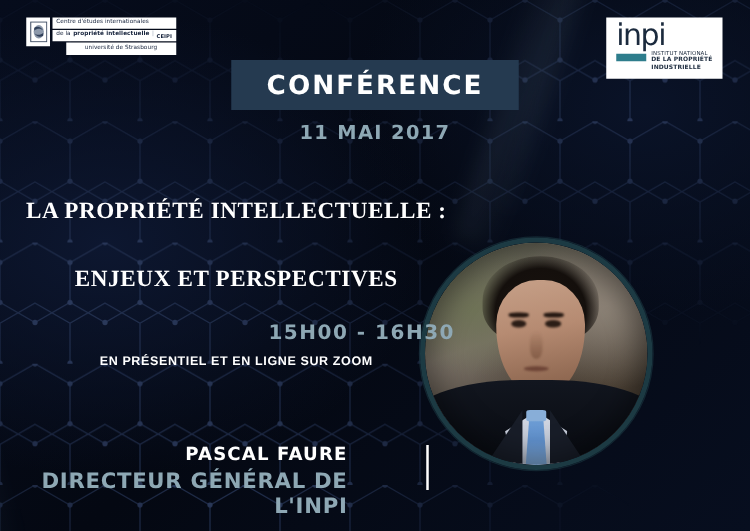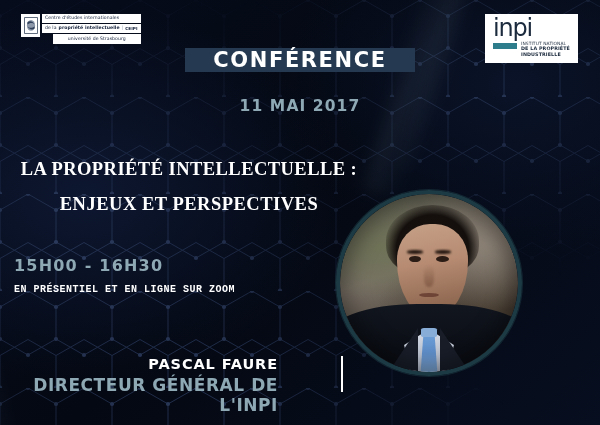--- a/index.html
+++ b/index.html
@@ -79,21 +79,21 @@
   .inpi-sub {
     font-family:"DejaVu Sans", sans-serif;
     font-size:4.4px; line-height:1.25; color:#1b2a3d;
     text-align:left; letter-spacing:.1px;
   }
   .inpi-sub .b { font-weight:bold; font-size:4.8px; }
 
   
   .banner {
     position:absolute; left:185px; top:48px;
-    width:230px; height:24px;
+    width:230px; height:40px;
     background:#253a50;
     display:flex; align-items:center; justify-content:center;
     z-index:5;
   }
   .banner-text {
     color:#ffffff; font-weight:bold;
     font-size:21px; letter-spacing:1.6px;
     font-family:"DejaVu Sans", sans-serif;
   }
 
@@ -111,36 +111,36 @@
     position:absolute; left:14px; top:160px; width:350px;
     text-align:center; z-index:5;
   }
   .title-l {
     color:#ffffff; font-weight:bold;
     font-size:18.5px; line-height:1.0;
     letter-spacing:.45px;
     font-family:Liberation Serif, serif;
     white-space:nowrap;
   }
-  .title-l.l2 { margin-top:16px; letter-spacing:.5px; }
+  .title-l.l2 { margin-top:36px; letter-spacing:.5px; }
 
   
   .time {
     position:absolute; left:14px; top:256px; width:350px;
-    text-align:left; z-index:5;
+    text-align:right; z-index:5;
     color:#8ea8b4; font-weight:bold;
     font-size:16px; letter-spacing:1.2px;
     font-family:"DejaVu Sans", sans-serif;
   }
   .mode {
     position:absolute; left:14px; top:284px; width:350px;
-    text-align:left; z-index:5;
+    text-align:center; z-index:5;
     color:#ffffff; font-weight:bold;
     font-size:10px; letter-spacing:.5px;
-    font-family:Liberation Mono, monospace;
+    font-family:Liberation Sans, sans-serif;
   }
 
   
   .portrait {
     position:absolute; left:336px; top:190px;
     width:186px; height:186px; border-radius:50%;
     z-index:4;
     border:4px solid #1c3a43;
     overflow:hidden;
     box-shadow:0 0 0 1px rgba(30,60,70,.55);

